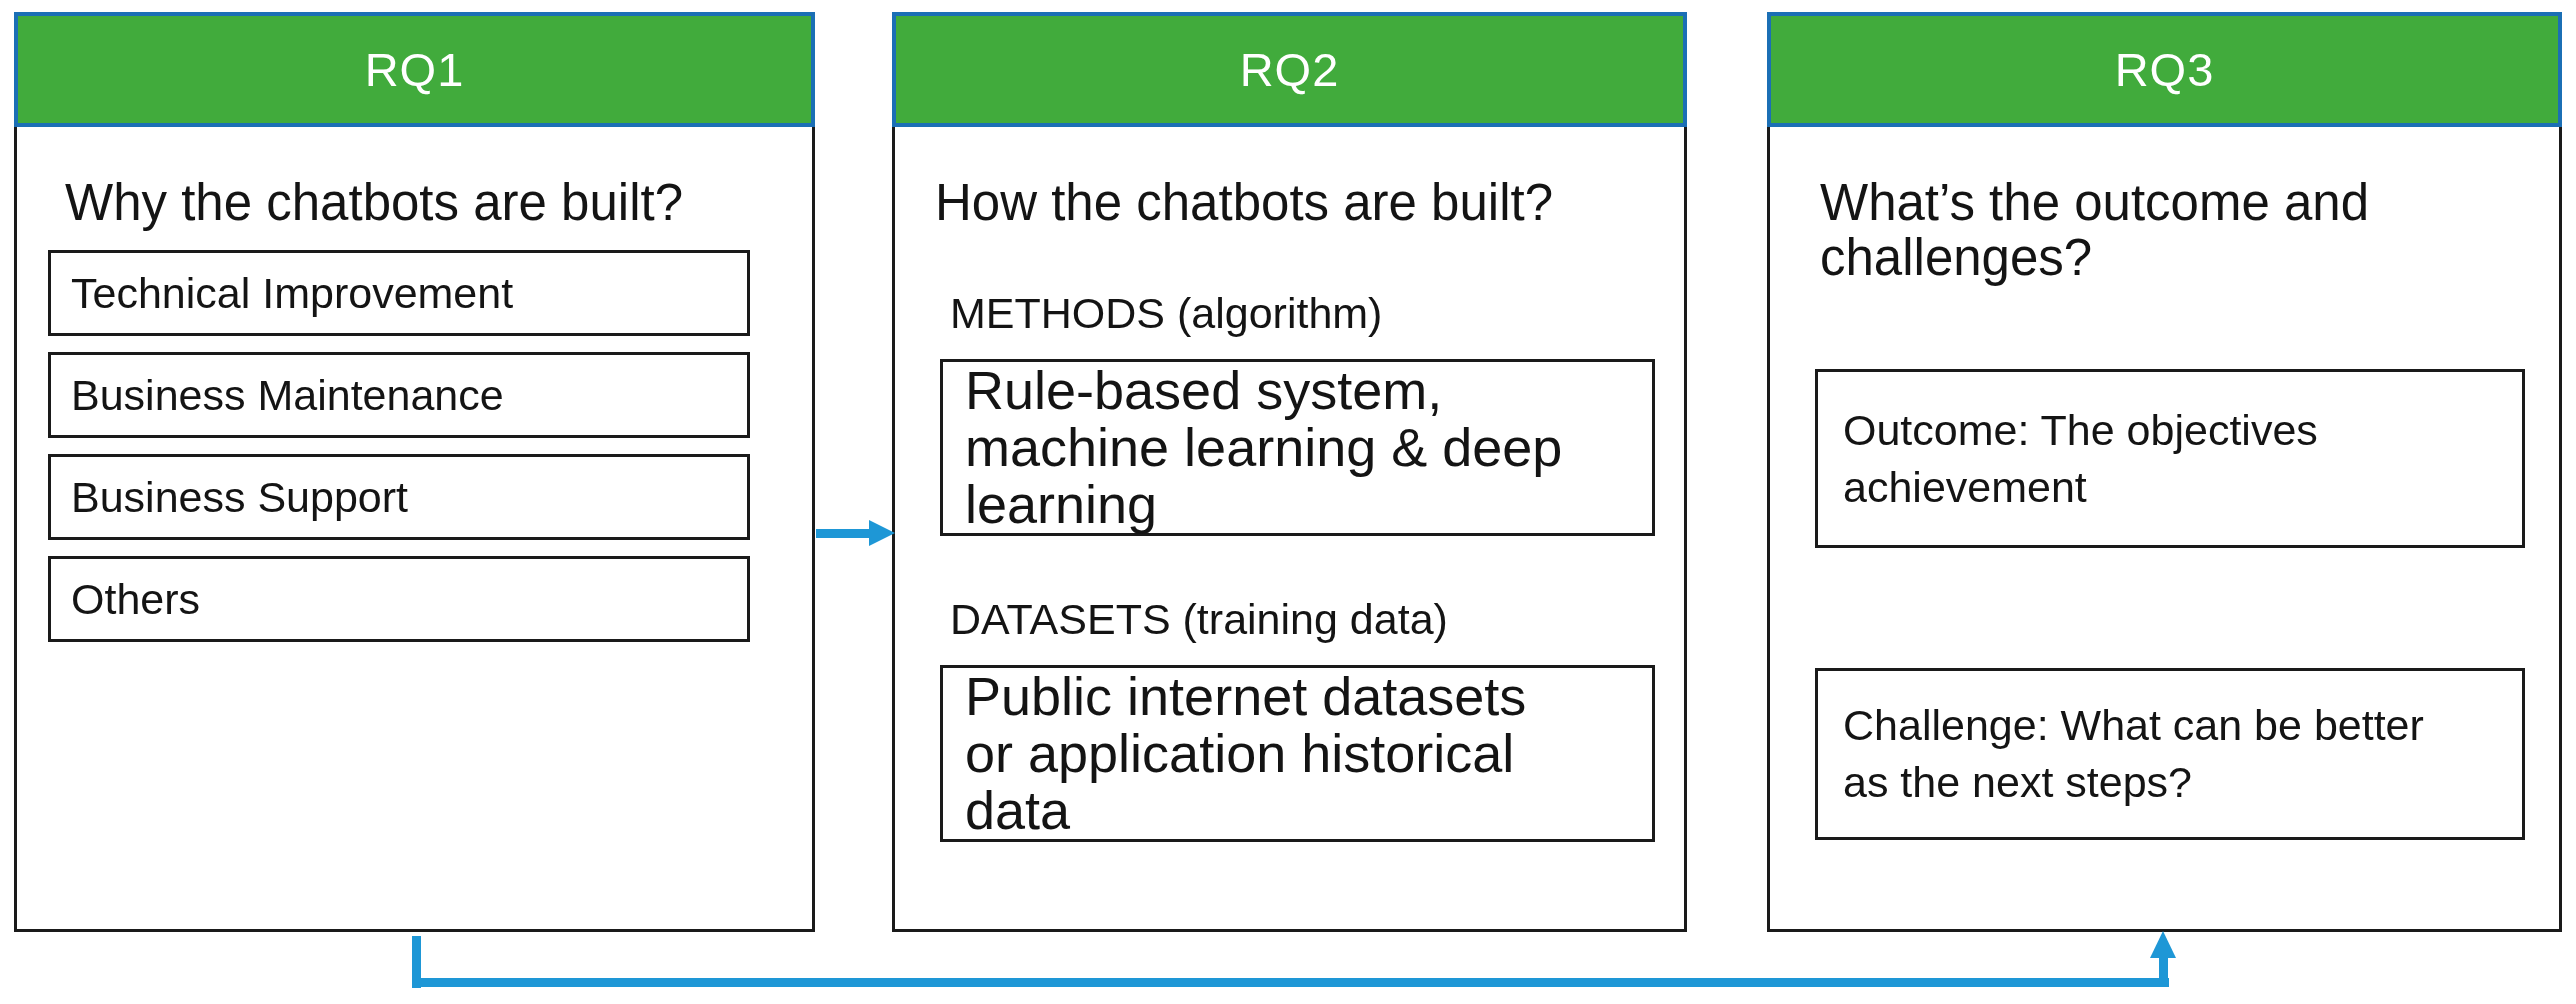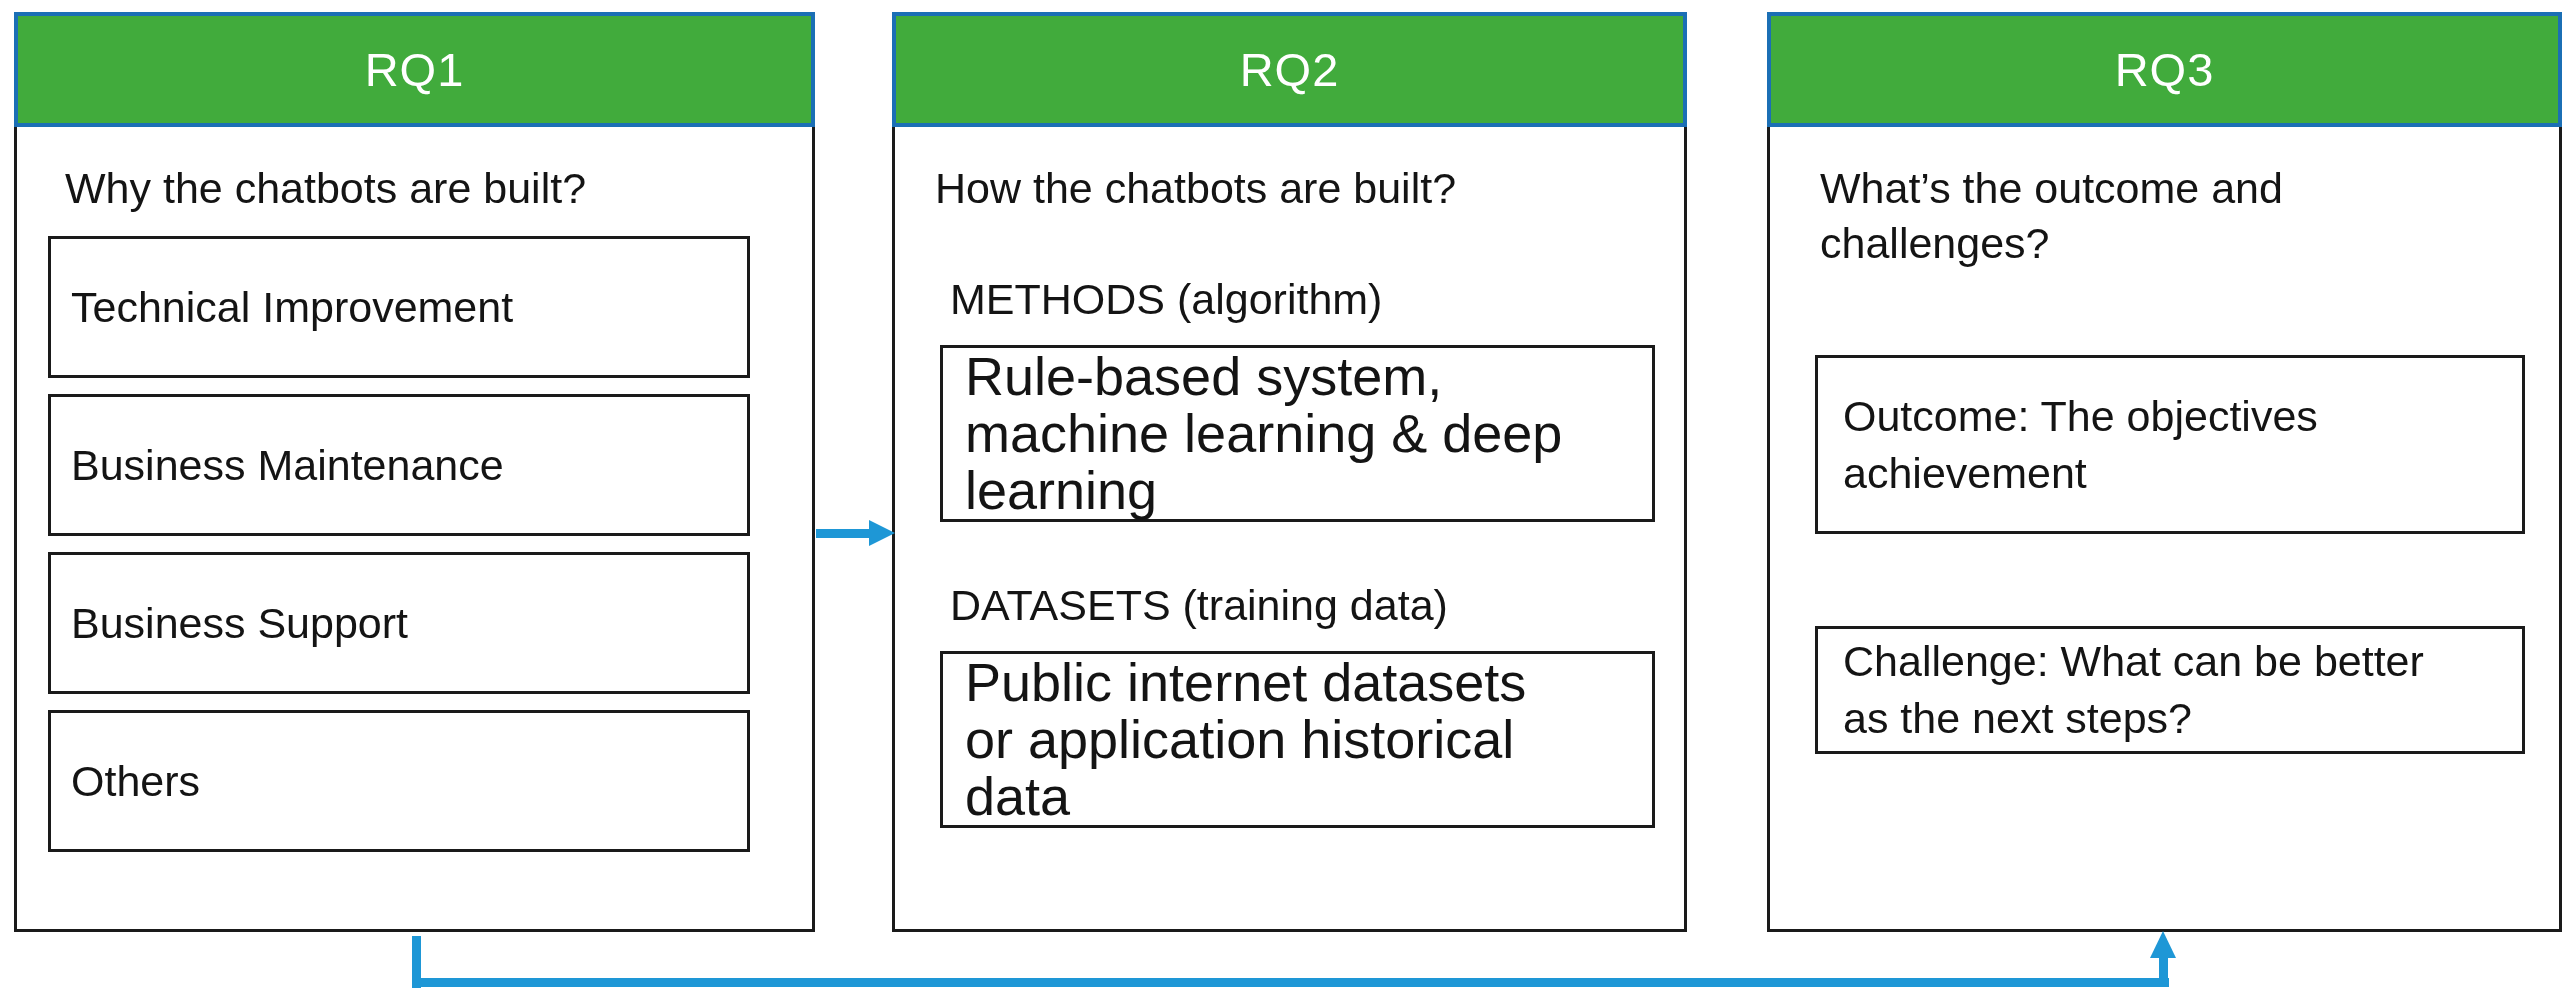--- a/index.html
+++ b/index.html
@@ -38,32 +38,32 @@
   .col-body {
     box-sizing: border-box;
     height: 805px;
     border: 3px solid var(--box-border-black, #1a1a1a);
     border-top: none;
     background: #ffffff;
     overflow: hidden;
   }
 
   .question {
-    font-size: 43px;
+    font-size: 51px;
     line-height: 55px;
-    margin: 34px 20px 0 48px;
+    margin: 48px 20px 0 48px;
   }
   .col-rq2 .question { margin-left: 40px; }
   .col-rq3 .question { margin-left: 50px; max-width: 557px; }
 
   
   .items { margin-top: 20px; }
   .item-box {
     box-sizing: border-box;
-    height: 142px;
+    height: 86px;
     margin: 0 62px 16px 31px;
     border: 3px solid var(--box-border-black, #1a1a1a);
     display: flex;
     align-items: center;
     padding-left: 20px;
     font-size: 43px;
   }
 
   
   .section-label {
@@ -88,21 +88,21 @@
     box-sizing: border-box;
     margin: 0 34px 0 45px;
     border: 3px solid var(--box-border-black, #1a1a1a);
     display: flex;
     align-items: center;
     padding: 0 61px 0 25px;
     font-size: 43px;
     line-height: 57px;
   }
   .rq3-box.b1 { height: 179px; margin-top: 84px; }
-  .rq3-box.b2 { height: 128px; margin-top: 92px; }
+  .rq3-box.b2 { height: 172px; margin-top: 120px; }
 
   
   .connector { position: absolute; left: 0; top: 0; width: 0; height: 0; }
   .seg { position: absolute; background: var(--connector-blue, #1E97D6); }
 
   .a1-shaft { left: 816px; top: 529px; width: 55px; height: 9px; }
   .a1-head {
     position: absolute; left: 869px; top: 520px; width: 0; height: 0;
     border-top: 13px solid transparent;
     border-bottom: 13px solid transparent;

